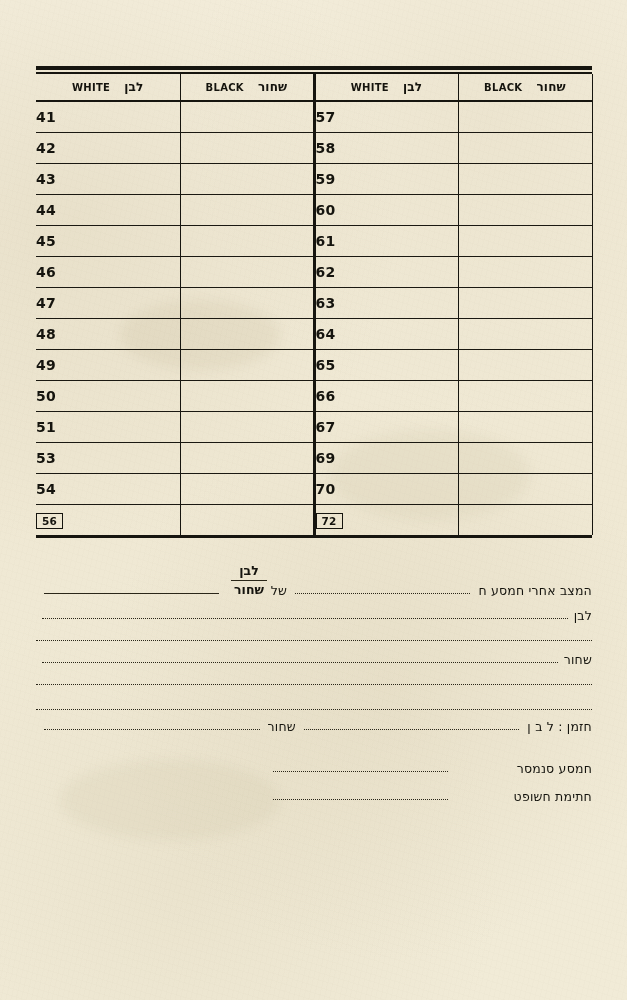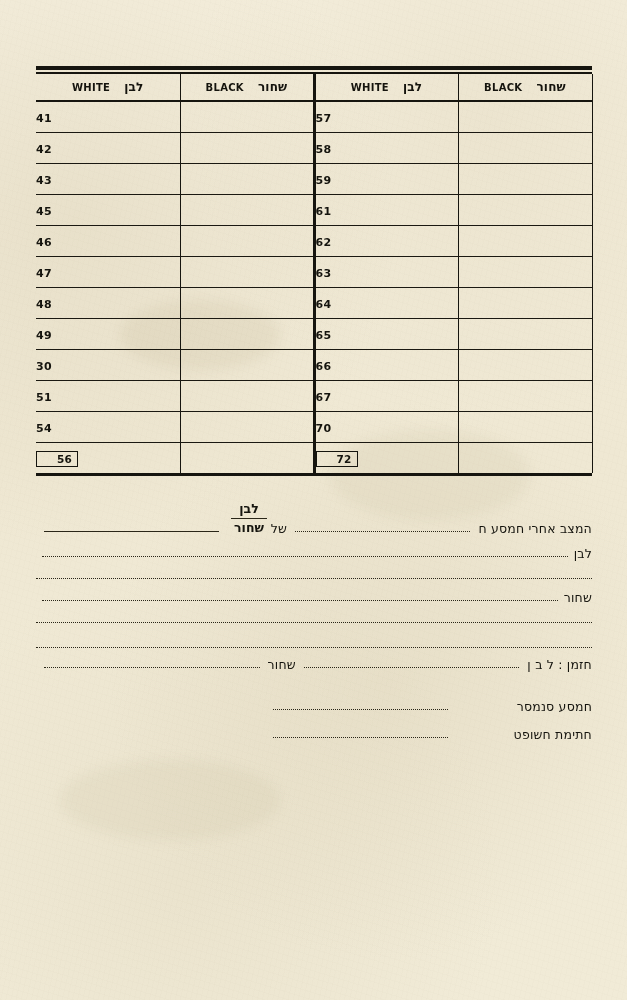--- a/index.html
+++ b/index.html
@@ -114,29 +114,29 @@
   }
   .row.last td {
     border-bottom: none;
   }
   td.numcell {
     position: relative;
     padding-left: 10px;
   }
   .num {
     font-family: "DejaVu Sans", sans-serif;
-    font-size: 11px;
+    font-size: 14px;
     font-weight: bold;
     color: #15140e;
     letter-spacing: 0.3px;
   }
   .num.boxed {
     display: inline-block;
     border: 1.6px solid #15140e;
-    padding: 2px 5px 2px 20px;
+    padding: 2px 5px 2px 5px;
     line-height: 1;
     font-size: 10.5px;
   }
 
   
   .vsep-mid { border-left: 3px solid #16150f; }
   .vsep-thin { border-left: 1.6px solid #16150f; }
   .vsep-right { border-right: 1.6px solid #16150f; }
 
   .rule-bottom {
@@ -293,20 +293,26 @@
             <td class="numcell vsep-mid"><span class="num">58</span></td>
             <td class="vsep-thin vsep-right"></td>
           </tr>
           <tr class="row">
             <td class="numcell"><span class="num">43</span></td>
             <td class="vsep-thin"></td>
             <td class="numcell vsep-mid"><span class="num">59</span></td>
             <td class="vsep-thin vsep-right"></td>
           </tr>
           <tr class="row">
+            <td class="numcell"><span class="num">44</span></td>
+            <td class="vsep-thin"></td>
+            <td class="numcell vsep-mid"><span class="num">60</span></td>
+            <td class="vsep-thin vsep-right"></td>
+          </tr>
+          <tr class="row">
             <td class="numcell"><span class="num">45</span></td>
             <td class="vsep-thin"></td>
             <td class="numcell vsep-mid"><span class="num">61</span></td>
             <td class="vsep-thin vsep-right"></td>
           </tr>
           <tr class="row">
             <td class="numcell"><span class="num">46</span></td>
             <td class="vsep-thin"></td>
             <td class="numcell vsep-mid"><span class="num">62</span></td>
             <td class="vsep-thin vsep-right"></td>
@@ -323,29 +329,35 @@
             <td class="numcell vsep-mid"><span class="num">64</span></td>
             <td class="vsep-thin vsep-right"></td>
           </tr>
           <tr class="row">
             <td class="numcell"><span class="num">49</span></td>
             <td class="vsep-thin"></td>
             <td class="numcell vsep-mid"><span class="num">65</span></td>
             <td class="vsep-thin vsep-right"></td>
           </tr>
           <tr class="row">
-            <td class="numcell"><span class="num">30</span></td>
+            <td class="numcell"><span class="num">50</span></td>
             <td class="vsep-thin"></td>
             <td class="numcell vsep-mid"><span class="num">66</span></td>
             <td class="vsep-thin vsep-right"></td>
           </tr>
           <tr class="row">
             <td class="numcell"><span class="num">51</span></td>
             <td class="vsep-thin"></td>
             <td class="numcell vsep-mid"><span class="num">67</span></td>
+            <td class="vsep-thin vsep-right"></td>
+          </tr>
+          <tr class="row">
+            <td class="numcell"><span class="num">53</span></td>
+            <td class="vsep-thin"></td>
+            <td class="numcell vsep-mid"><span class="num">69</span></td>
             <td class="vsep-thin vsep-right"></td>
           </tr>
           <tr class="row">
             <td class="numcell"><span class="num">54</span></td>
             <td class="vsep-thin"></td>
             <td class="numcell vsep-mid"><span class="num">70</span></td>
             <td class="vsep-thin vsep-right"></td>
           </tr>
           <tr class="row last">
             <td class="numcell"><span class="num boxed">56</span></td>

